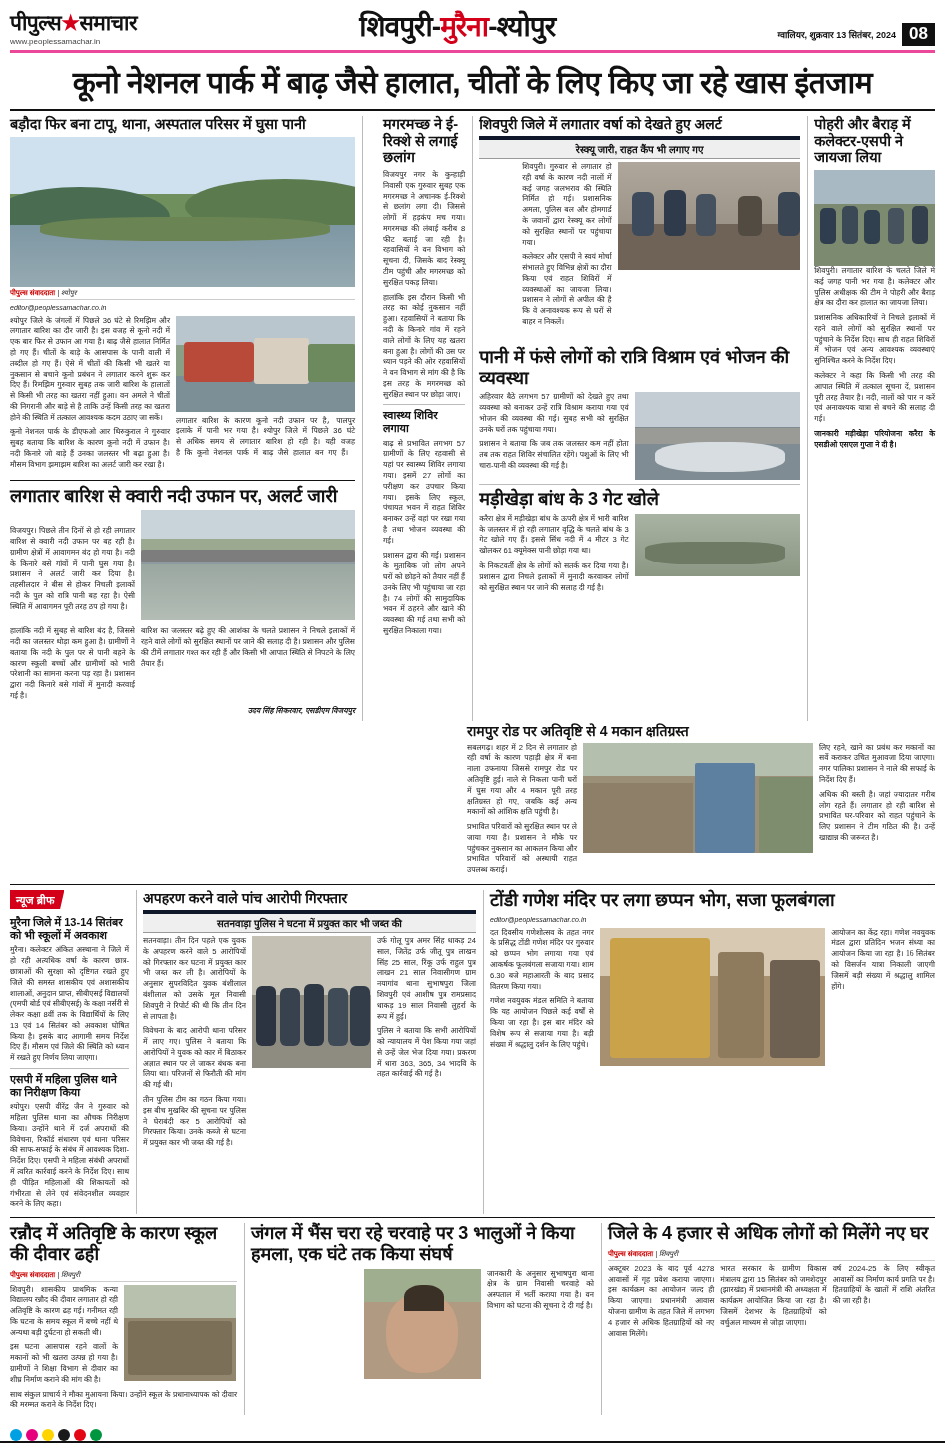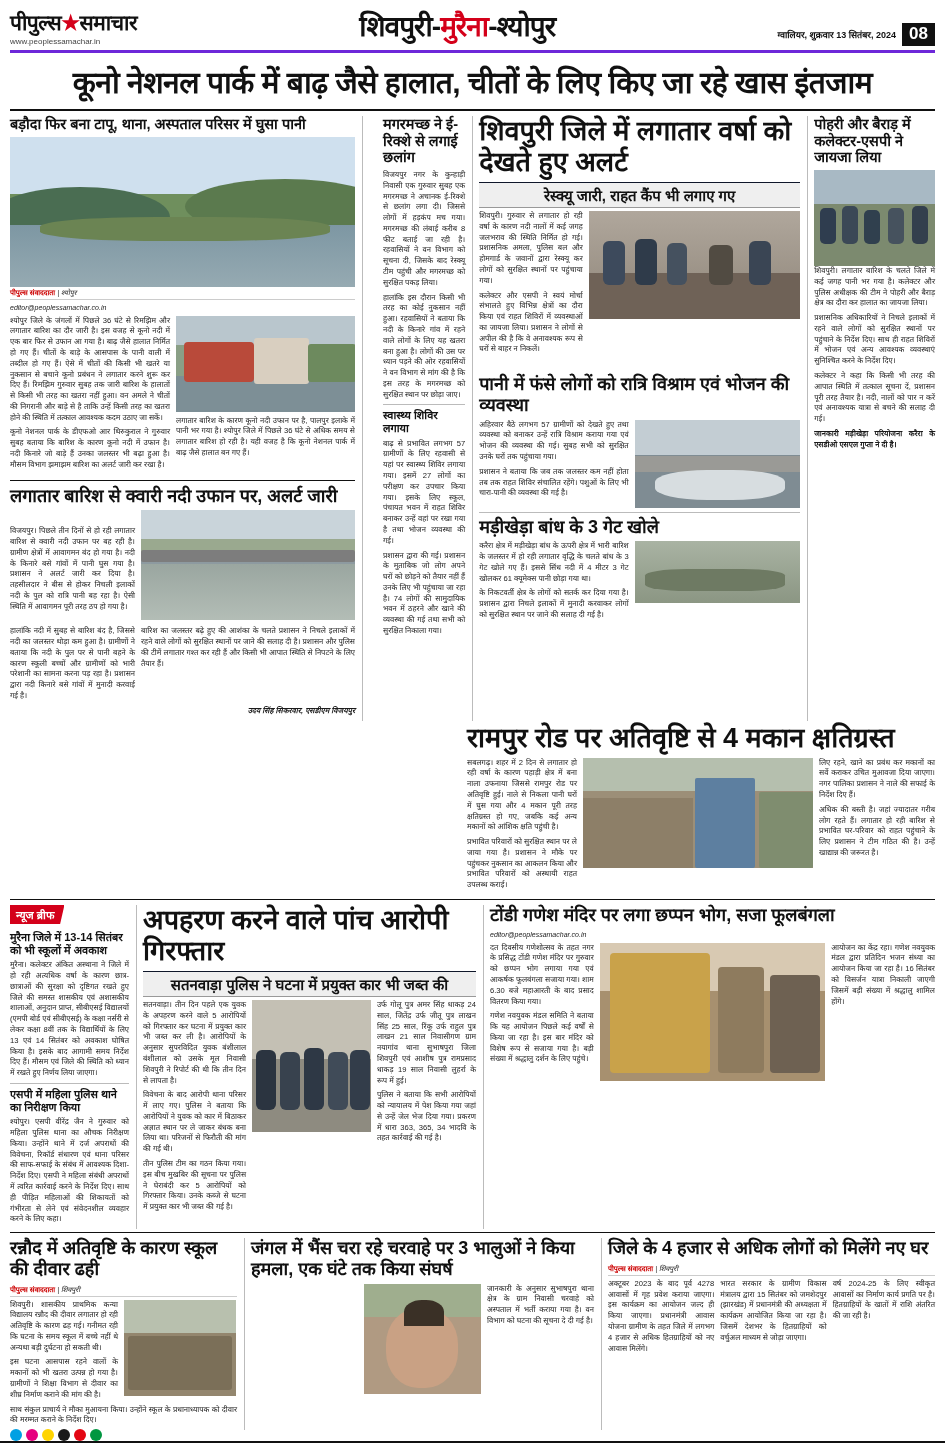--- a/index.html
+++ b/index.html
@@ -17,21 +17,21 @@
     height: 1445px;
     position: relative;
     padding: 6px 10px 0 10px;
   }
 
   
   .masthead {
     display: flex;
     align-items: flex-end;
     justify-content: flex-start;
-    border-bottom: 3px solid #6d28d9;
+    border-bottom: 3px solid #ec4899;
     padding-bottom: 4px;
   }
   .mast-left { display: flex; flex-direction: column; }
   .mast-logo {
     font-size: 21px;
     font-weight: bold;
     letter-spacing: -0.5px;
     white-space: nowrap;
   }
   .mast-logo .red { color: #d4001a; }
@@ -84,21 +84,21 @@
 
   .rule-v { border-left: 1px solid #bbb; }
 
   h2.sub {
     font-size: 14.5px;
     font-weight: bold;
     line-height: 1.15;
     margin: 0 0 4px 0;
   }
   h2.sub.big { font-size: 18px; }
-  h2.sub.xl { font-size: 27px; }
+  h2.sub.xl { font-size: 14px; }
 
   .photo {
     width: 100%;
     background: #cfd6cf;
     position: relative;
     overflow: hidden;
   }
   .caption {
     font-size: 7px;
     color: #222;
@@ -112,23 +112,23 @@
   p.body {
     font-size: 7.6px;
     line-height: 1.42;
     text-align: justify;
     margin: 0 0 4px 0;
     color: #1a1a1a;
   }
 
   .band {
     background: #efefef;
-    border-top: 1px solid #0f172a;
+    border-top: 4px solid #0f172a;
     border-bottom: 1px solid #999;
-    font-size: 15px;
+    font-size: 10px;
     font-weight: bold;
     padding: 2px 4px;
     text-align: center;
     margin: 3px 0;
   }
   .hr { border-top: 1px solid #111; margin: 5px 0; }
   .hr-thin { border-top: 1px solid #bbb; margin: 4px 0; }
 
   .newsbrief-head {
     background: #d4001a; color:#fff; font-size: 11px; font-weight: bold;
@@ -187,21 +187,21 @@
         <span class="cap-red">पीपुल्स संवाददाता</span>
         <span>| श्योपुर</span>
       </div>
       <div class="caption" style="border:0;">editor@peoplessamachar.co.in</div>
 
       <div style="display:flex;gap:6px;">
         <div style="width:160px;">
           <p class="body">श्योपुर जिले के जंगलों में पिछले 36 घंटे से रिमझिम और लगातार बारिश का दौर जारी है। इस वजह से कूनो नदी में एक बार फिर से उफान आ गया है। बाढ़ जैसे हालात निर्मित हो गए हैं। चीतों के बाड़े के आसपास के पानी वाली में तब्दील हो गए हैं। ऐसे में चीतों की किसी भी खतरे या नुकसान से बचाने कूनो प्रबंधन ने लगातार करने शुरू कर दिए हैं। रिमझिम गुरुवार सुबह तक जारी बारिश के हालातों से किसी भी तरह का खतरा नहीं हुआ। वन अमले ने चीतों की निगरानी और बाड़े से है ताकि उन्हें किसी तरह का खतरा होने की स्थिति में तत्काल आवश्यक कदम उठाए जा सकें।</p>
           <p class="body">कूनो नेशनल पार्क के डीएफओ आर थिरुकुराल ने गुरुवार सुबह बताया कि बारिश के कारण कूनो नदी में उफान है। नदी किनारे जो बाड़े हैं उनका जलस्तर भी बढ़ा हुआ है। मौसम विभाग झमाझम बारिश का अलर्ट जारी कर रखा है।</p>
         </div>
-        <div style="width:179px;">
+        <div style="width:179px;font-family:Liberation Mono, monospace;">
           <div class="photo" style="height:96px;background:linear-gradient(#b9c6cd 0 30%, #8a9f86 30% 62%, #7d8f96 62% 100%);">
             <div class="ph-blob" style="left:8px;top:26px;width:70px;height:40px;background:#b94a3a;border-radius:4px;"></div>
             <div class="ph-blob" style="left:78px;top:22px;width:55px;height:46px;background:#d9cfc0;border-radius:3px;"></div>
             <div class="ph-blob" style="left:132px;top:28px;width:48px;height:38px;background:#6d8a5e;border-radius:3px;"></div>
           </div>
           <p class="body" style="margin-top:4px;">लगातार बारिश के कारण कूनो नदी उफान पर है, पालपुर इलाके में पानी भर गया है। श्योपुर जिले में पिछले 36 घंटे से अधिक समय से लगातार बारिश हो रही है। यही वजह है कि कूनो नेशनल पार्क में बाढ़ जैसे हालात बन गए हैं।</p>
         </div>
       </div>
 
       <div class="hr"></div>
@@ -237,21 +237,21 @@
       <div class="hr-thin"></div>
       <h2 class="sub" style="font-size:11px;">स्वास्थ्य शिविर लगाया</h2>
       <p class="body">बाढ़ से प्रभावित लगभग 57 ग्रामीणों के लिए रहवासी से यहां पर स्वास्थ्य शिविर लगाया गया। इसमें 27 लोगों का परीक्षण कर उपचार किया गया। इसके लिए स्कूल, पंचायत भवन में राहत शिविर बनाकर उन्हें वहां पर रखा गया है तथा भोजन व्यवस्था की गई।</p>
       <p class="body">प्रशासन द्वारा की गई। प्रशासन के मुताबिक जो लोग अपने घरों को छोड़ने को तैयार नहीं हैं उनके लिए भी पहुंचाया जा रहा है। 74 लोगों की सामुदायिक भवन में ठहरने और खाने की व्यवस्था की गई तथा सभी को सुरक्षित निकाला गया।</p>
     </div>
 
     <div class="colC rule-v" style="padding-left:6px;">
       <h2 class="sub xl">शिवपुरी जिले में लगातार वर्षा को देखते हुए अलर्ट</h2>
       <div class="band">रेस्क्यू जारी, राहत कैंप भी लगाए गए</div>
       <div style="display:flex;gap:6px;">
-        <div style="width:104px;">
+        <div style="width:104px;margin-left:43px;">
           <p class="body">शिवपुरी। गुरुवार से लगातार हो रही वर्षा के कारण नदी नालों में कई जगह जलभराव की स्थिति निर्मित हो गई। प्रशासनिक अमला, पुलिस बल और होमगार्ड के जवानों द्वारा रेस्क्यू कर लोगों को सुरक्षित स्थानों पर पहुंचाया गया।</p>
           <p class="body">कलेक्टर और एसपी ने स्वयं मोर्चा संभालते हुए विभिन्न क्षेत्रों का दौरा किया एवं राहत शिविरों में व्यवस्थाओं का जायजा लिया। प्रशासन ने लोगों से अपील की है कि वे अनावश्यक रूप से घरों से बाहर न निकलें।</p>
         </div>
         <div style="width:212px;">
           <div class="photo" style="height:108px;background:linear-gradient(#b0a79c,#8e8579);">
             <div class="ph-blob" style="left:0;right:0;top:62px;height:46px;background:#6f6257;border-radius:0;"></div>
             <div class="ph-blob" style="left:14px;top:30px;width:22px;height:44px;background:#3d4a5c;border-radius:6px;"></div>
             <div class="ph-blob" style="left:46px;top:28px;width:22px;height:46px;background:#2f3b4a;border-radius:6px;"></div>
             <div class="ph-blob" style="left:78px;top:32px;width:20px;height:42px;background:#45515f;border-radius:6px;"></div>
             <div class="ph-blob" style="left:120px;top:34px;width:24px;height:40px;background:#514b42;border-radius:6px;"></div>
@@ -373,21 +373,21 @@
           <p class="body">दत दिवसीय गणेशोत्सव के तहत नगर के प्रसिद्ध टोंडी गणेश मंदिर पर गुरुवार को छप्पन भोग लगाया गया एवं आकर्षक फूलबंगला सजाया गया। शाम 6.30 बजे महाआरती के बाद प्रसाद वितरण किया गया।</p>
           <p class="body">गणेश नवयुवक मंडल समिति ने बताया कि यह आयोजन पिछले कई वर्षों से किया जा रहा है। इस बार मंदिर को विशेष रूप से सजाया गया है। बड़ी संख्या में श्रद्धालु दर्शन के लिए पहुंचे।</p>
         </div>
         <div style="width:228px;">
           <div class="photo" style="height:138px;background:linear-gradient(#d8c9b2 0 35%, #a7906f 35% 100%);">
             <div class="ph-blob" style="left:10px;top:10px;width:100px;height:120px;background:#c9a24a;border-radius:4px;"></div>
             <div class="ph-blob" style="left:118px;top:24px;width:46px;height:106px;background:#8e7b5e;border-radius:4px;"></div>
             <div class="ph-blob" style="left:170px;top:32px;width:50px;height:98px;background:#6e6152;border-radius:4px;"></div>
           </div>
         </div>
-        <div style="width:105px;">
+        <div style="width:105px;font-family:Liberation Serif, serif;">
           <p class="body">आयोजन का केंद्र रहा। गणेश नवयुवक मंडल द्वारा प्रतिदिन भजन संध्या का आयोजन किया जा रहा है। 16 सितंबर को विसर्जन यात्रा निकाली जाएगी जिसमें बड़ी संख्या में श्रद्धालु शामिल होंगे।</p>
         </div>
       </div>
     </div>
   </div>
 
   <div class="hr" style="margin-top:3px;"></div>
 
   <div class="columns">
 

